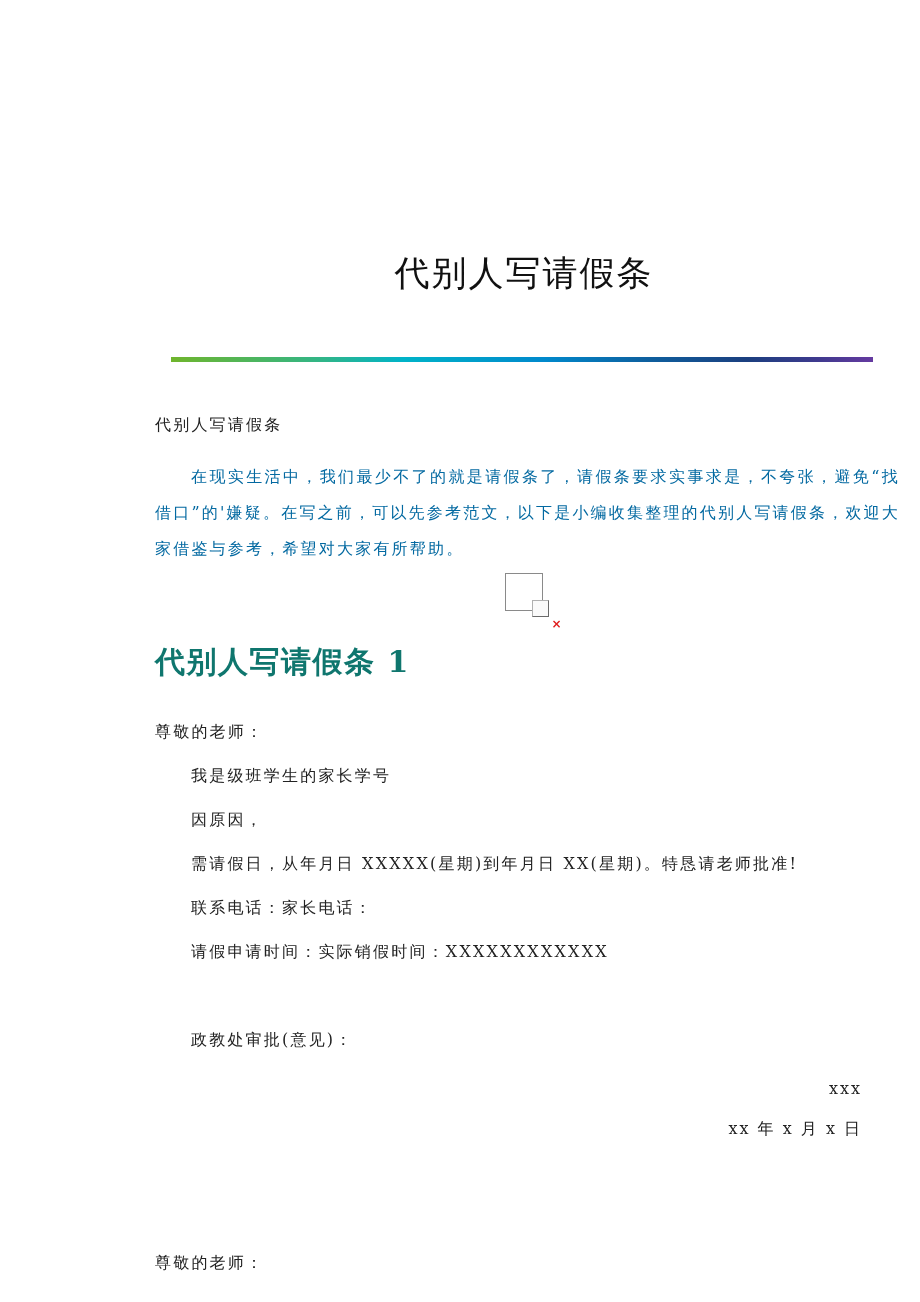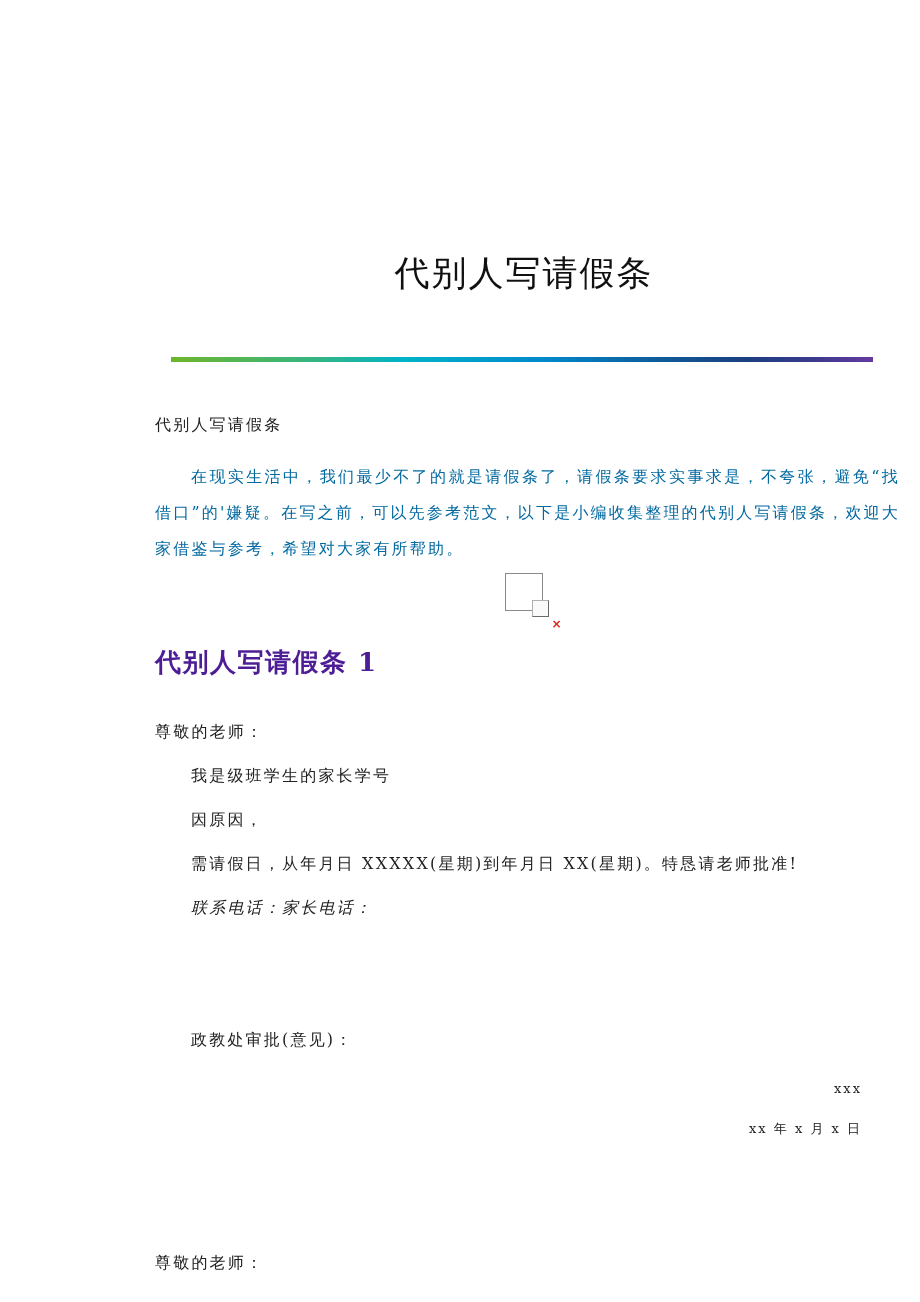--- a/index.html
+++ b/index.html
@@ -93,30 +93,30 @@
       text-align: center;
       color: #e02020;
       font-family: "DejaVu Sans", sans-serif;
       font-size: 12px;
       font-weight: bold;
       line-height: 19px;
     }
     .section-heading {
       position: absolute;
       left: 91px;
-      font-size: 26px;
+      font-size: 30px;
       line-height: 34px;
       letter-spacing: 1.5px;
-      color: #4c1d95;
+      color: #0f766e;
       white-space: nowrap;
     }
     .right {
       position: absolute;
       right: 90px;
-      font-size: 13px;
+      font-size: 16px;
       line-height: 22px;
       letter-spacing: 2px;
       color: #222;
       white-space: nowrap;
       text-align: right;
     }
   </style>
 </head>
 <body>
 
@@ -136,21 +136,22 @@
     </div>
   </div>
 
   <h2 class="section-heading" style="top:581px;">代别人写请假条 1</h2>
 
   <div class="text" style="top:657px;">尊敬的老师：</div>
 
   <div class="text indent" style="top:701px;">我是级班学生的家长学号</div>
   <div class="text indent" style="top:745px;">因原因，</div>
   <div class="text indent" style="top:789px;">需请假日，从年月日 XXXXX(星期)到年月日 XX(星期)。特恳请老师批准!</div>
-  <div class="text indent" style="top:833px;font-style:italic;">联系电话：家长电话：</div>
+  <div class="text indent" style="top:833px;">联系电话：家长电话：</div>
+  <div class="text indent" style="top:877px;">请假申请时间：实际销假时间：XXXXXXXXXXXX</div>
   <div class="text indent" style="top:965px;">政教处审批(意见)：</div>
 
   <div class="right" style="top:1014px;">xxx</div>
   <div class="right" style="top:1054px;">xx 年 x 月 x 日</div>
 
 
   <div class="text" style="top:1188px;">尊敬的老师：</div>
 
 </div>
 

